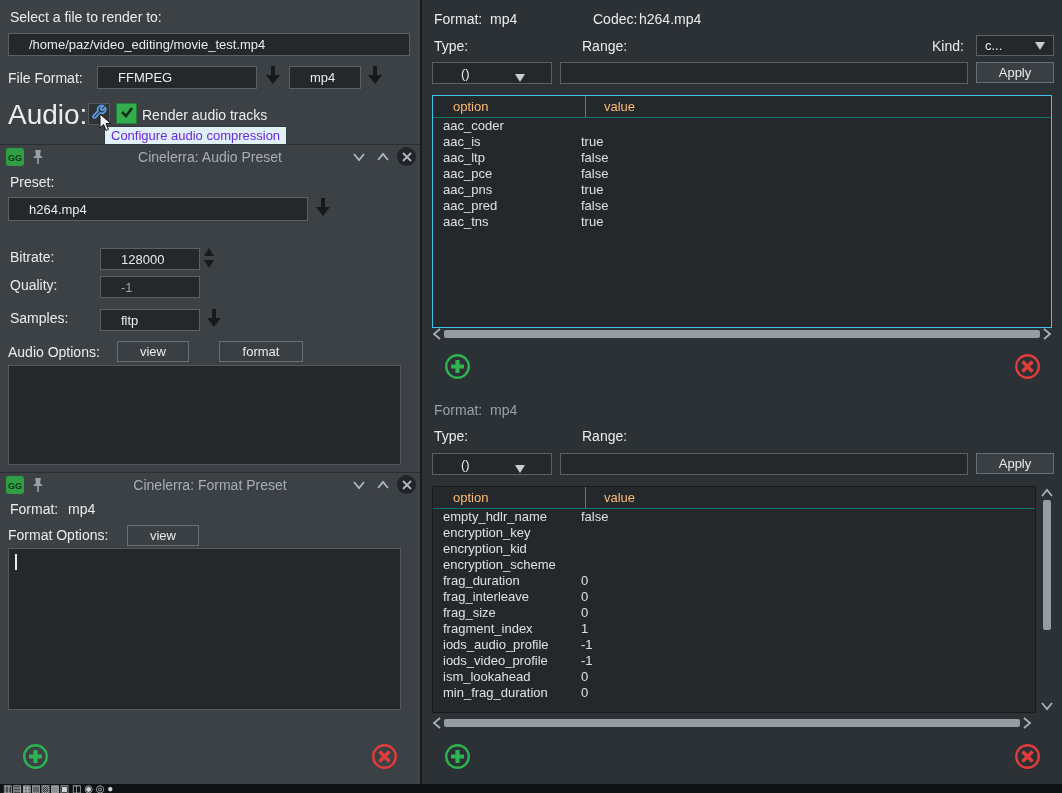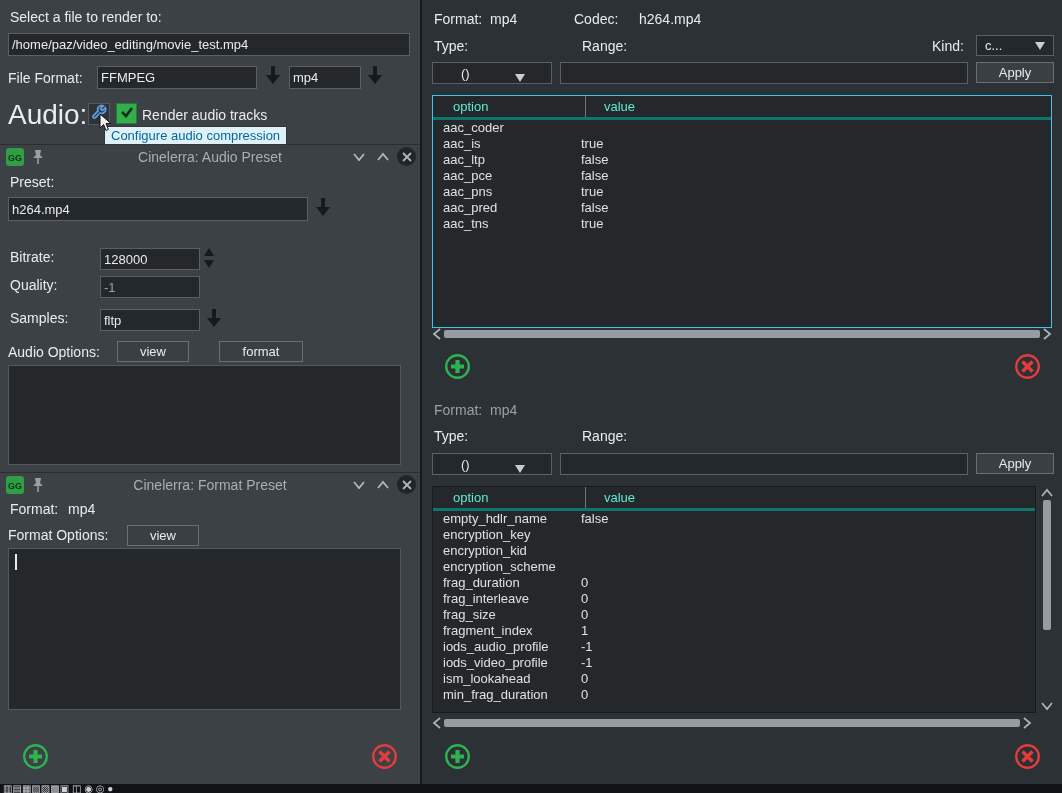--- a/index.html
+++ b/index.html
@@ -7,21 +7,21 @@
     width:1062px;height:793px;position:relative;overflow:hidden;
     background:#2c3135;
     font-family:"Liberation Sans",sans-serif;
     -webkit-font-smoothing:antialiased;
   }
   .abs{position:absolute;}
   .lbl{font-size:14px;color:#e9ecef;white-space:nowrap;}
   .dim{color:#9aa0a6;}
   .tin{
     background:#24282b;border:1px solid #5b6065;color:#e8ebee;
-    font:13px "Liberation Sans",sans-serif;padding:2px 3px;box-sizing:border-box;
+    font:13px "Liberation Sans",sans-serif;padding:2px 20px;box-sizing:border-box;
     outline:none;
   }
   .btn{
     background:#3a3f44;border:1px solid #6a6f74;color:#e8ebee;
     font:13px "Liberation Sans",sans-serif;box-sizing:border-box;
     display:flex;align-items:center;justify-content:center;cursor:default;
   }
   
   .left-panel{left:0;top:0;width:420px;height:785px;background:#3c4145;}
   .right-panel{left:420px;top:0;width:642px;height:793px;background:#2c3135;border-left:2px solid #17191c;box-sizing:border-box;}
@@ -29,36 +29,36 @@
   .titlebar{left:0;width:420px;height:24px;background:#3c4145;border-top:1px solid #2a2e31;margin-top:8px;}
   .titletext{width:100%;text-align:center;font-size:14px;color:#a8aeb4;line-height:24px;}
   .winbtn{width:19px;height:19px;display:flex;align-items:center;justify-content:center;}
   .closebtn{width:19px;height:19px;border-radius:50%;background:#212529;display:flex;align-items:center;justify-content:center;}
   
   .tarea{background:#24282b;border:1px solid #55595e;box-sizing:border-box;}
   
   .tbl{background:#24282b;box-sizing:border-box;overflow:hidden;font-size:13px;color:#dde1e4;}
   .tbl1{border:1px solid #3fc3ea;}
   .tbl2{border:1px solid #181b1e;}
-  .thead{display:flex;height:21px;line-height:21px;border-bottom:3px solid #0f766e;color:#5eead4;}
+  .thead{display:flex;height:21px;line-height:21px;border-bottom:1px solid #0f766e;color:#fdba74;}
   .th0{width:152px;padding-left:20px;box-sizing:border-box;}
   .th1{flex:1;padding-left:18px;border-left:1px solid #70767c;}
   .trow{display:flex;height:16px;line-height:16px;}
   .tc{white-space:nowrap;overflow:hidden;}
   .tc0{width:148px;padding-left:10px;box-sizing:border-box;flex:none;}
   .tc1{flex:1;}
   
   .hscroll{display:flex;align-items:center;}
   .hthumb{height:8px;background:#969ca1;border-radius:2px;flex:1;margin:0 2px;}
   .vscroll{display:flex;flex-direction:column;align-items:center;}
   .vthumb{width:8px;background:#969ca1;border-radius:2px;}
   .sarrow{display:flex;align-items:center;justify-content:center;flex:none;}
   
   .tooltip{
-    background:#dff0f6;color:#0369a1;border:1px solid #30383d;
+    background:#dff0f6;color:#6d28d9;border:1px solid #30383d;
     font-size:13px;padding:1px 6px;white-space:nowrap;z-index:50;
   }
   
   .chk{width:21px;height:21px;background:#35ad4d;border:1px solid #1f7f38;box-sizing:border-box;
     display:flex;align-items:center;justify-content:center;}
   .iconbtn{width:22px;height:22px;background:#2e3337;border:1px solid #55595e;box-sizing:border-box;
     display:flex;align-items:center;justify-content:center;}
   .caret{width:2px;height:16px;background:#e8ebee;}
   .taskbar{left:0;top:784px;width:1062px;height:9px;background:#101316;overflow:hidden;
     color:#cdd2d6;font-size:10px;line-height:10px;white-space:nowrap;padding-left:3px;}
@@ -235,21 +235,21 @@
           <path d="M8.5 8.5 L18.5 18.5 M18.5 8.5 L8.5 18.5" stroke="#e23c3c" stroke-width="3.6"></path>
         </svg>
     </span>
   </div>
 </div>
 
 <div class="abs right-panel">
 
   <div class="abs lbl" style="left:12px;top:11px;">Format:</div>
   <div class="abs lbl" style="left:68px;top:11px;">mp4</div>
-  <div class="abs lbl" style="left:152px;top:11px;">Codec:</div>
+  <div class="abs lbl" style="left:171px;top:11px;">Codec:</div>
   <div class="abs lbl" style="left:217px;top:11px;">h264.mp4</div>
 
   <div class="abs lbl" style="left:12px;top:38px;">Type:</div>
   <div class="abs lbl" style="left:160px;top:38px;">Range:</div>
   <div class="abs lbl" style="left:510px;top:38px;">Kind:</div>
   <div class="abs combo" style="left:554px;top:35px;width:78px;height:21px;padding:0 8px;justify-content:space-between;">
     <span>c...</span>
     <span><svg width="10" height="8" viewBox="0 0 10 8">
           <path d="M0 0 H10 L5 8 Z" fill="#c8cdd1"></path>
         </svg></span>

